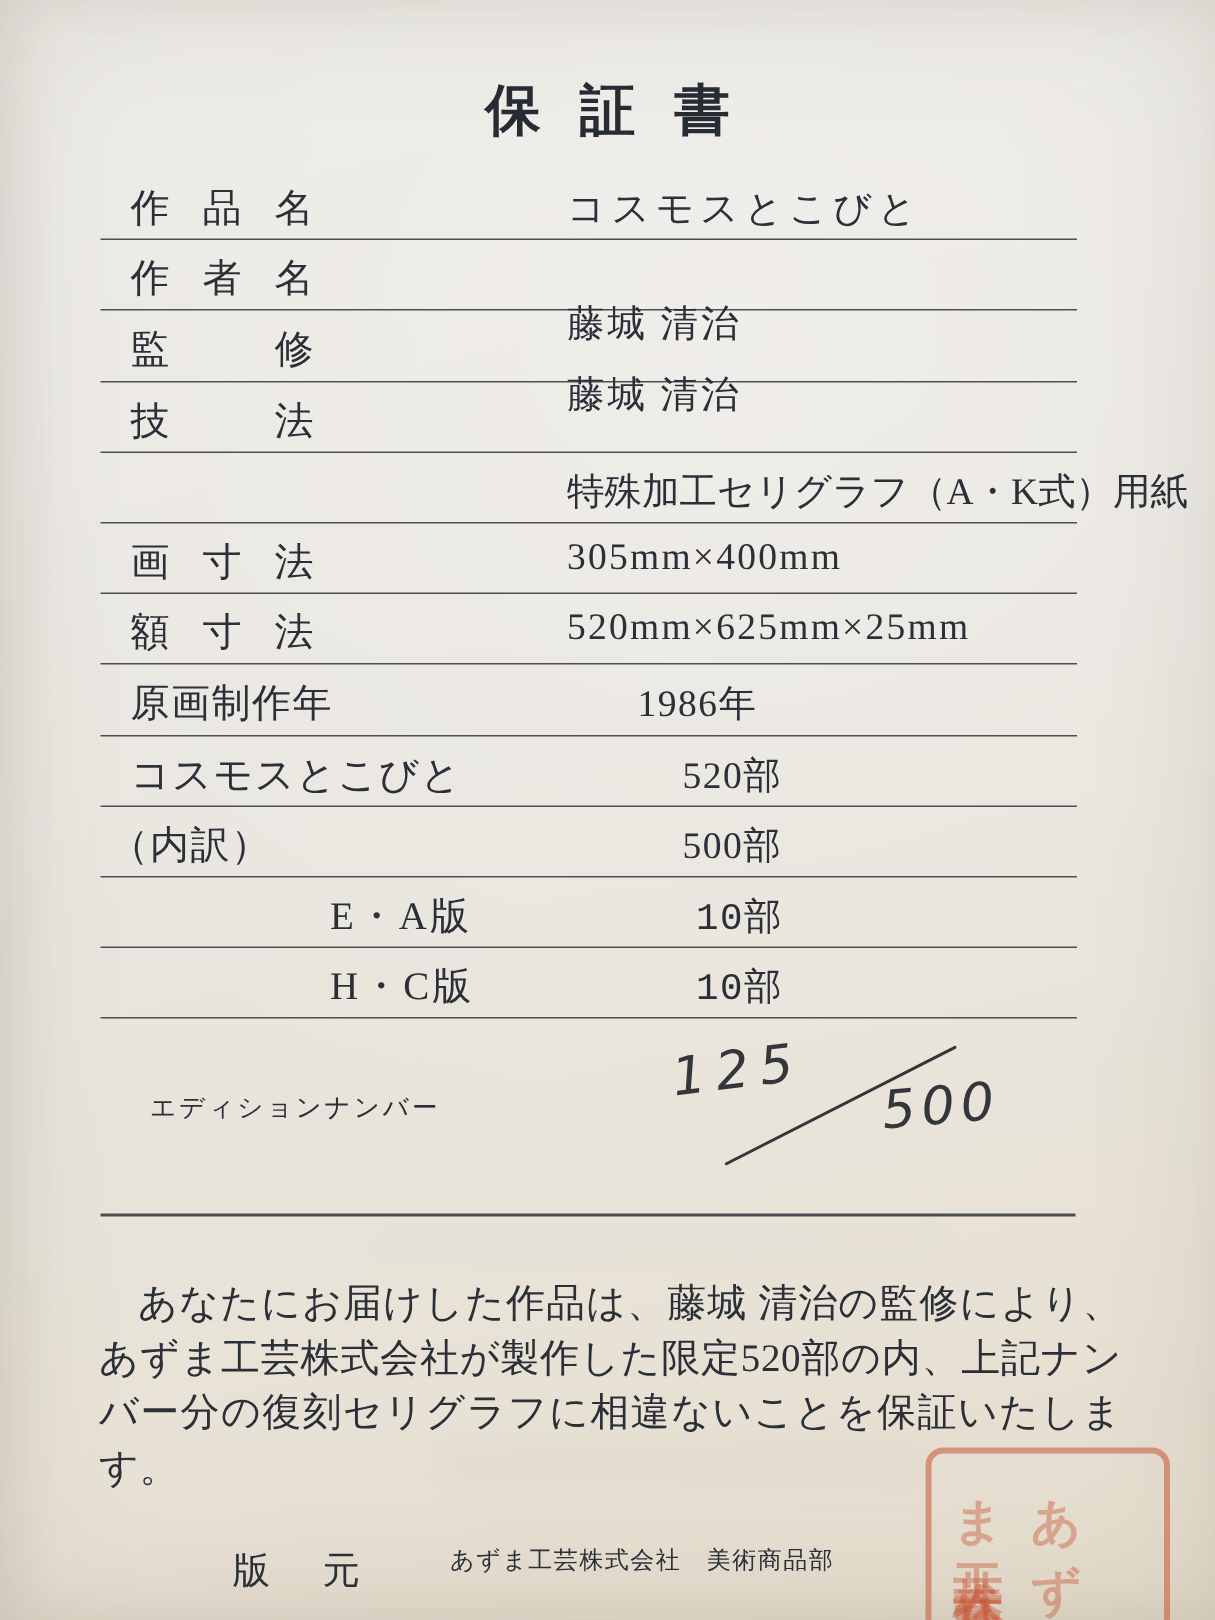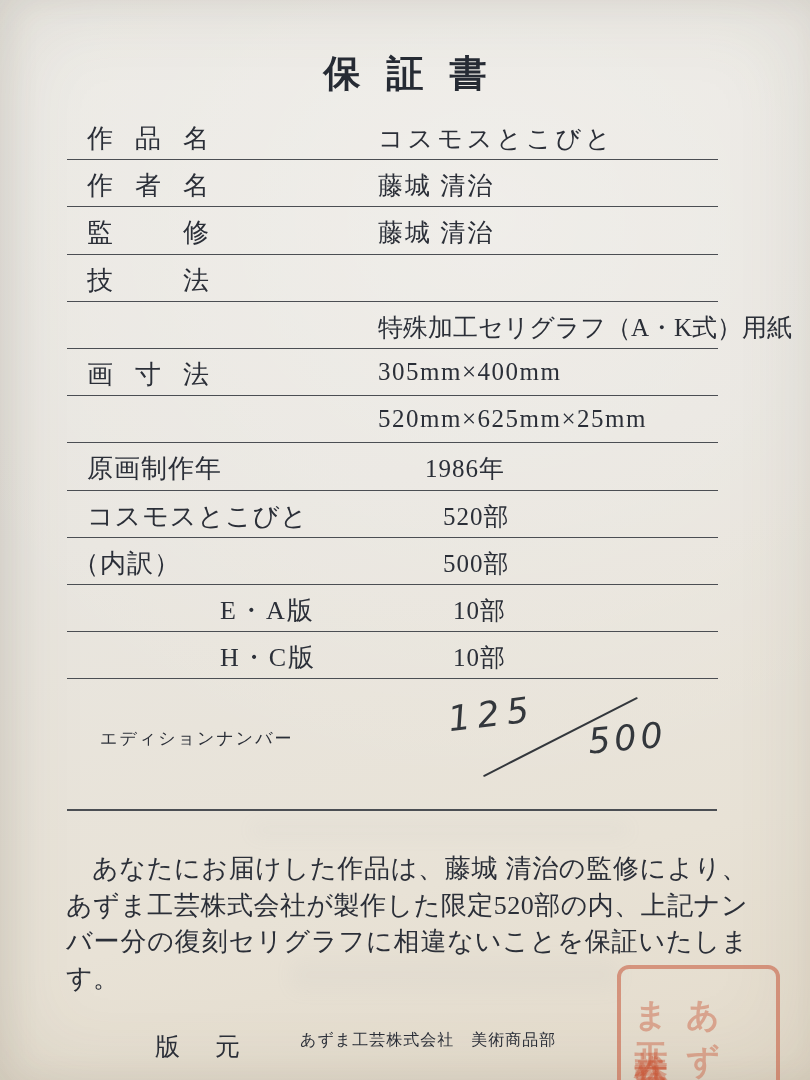--- a/index.html
+++ b/index.html
@@ -21,27 +21,27 @@
 
   .cert-table{position:absolute;left:67px;top:113px;width:651px;}
   .row{position:relative;height:46.2px;border-bottom:1.4px solid #4b4e53;}
   .lbl{position:absolute;left:20px;top:8px;width:122px;font-size:26px;
     text-align:justify;text-align-last:justify;color:#2b2f38;white-space:nowrap;}
   .lbl.plain{text-align:left;text-align-last:auto;width:auto;letter-spacing:1px;}
   .lbl.paren{left:6px;text-align:left;text-align-last:auto;width:auto;letter-spacing:1px;}
   .lbl.indent{left:153px;text-align:left;text-align-last:auto;width:auto;letter-spacing:2px;}
   .val{position:absolute;left:311px;top:9px;font-size:25px;color:#2b2f38;white-space:nowrap;}
   .val.sp3{letter-spacing:4px;}
-  .val.sp2{letter-spacing:2px;}
+  .val.sp2{letter-spacing:2px;margin-top:30px;}
   .val.sp4{letter-spacing:5px;}
   .val.sp05{letter-spacing:0px;}
   .val.sp1{letter-spacing:1.5px;}
   .val.n358{left:358px;letter-spacing:1px;}
-  .val.n370{left:376px;letter-spacing:1px;}
-  .val.n386{left:386px;letter-spacing:1px;}
+  .val.n370{left:388px;letter-spacing:1px;}
+  .val.n386{left:397px;letter-spacing:1px;font-family:Liberation Mono, monospace;}
 
   .edition-label{position:absolute;left:100px;top:727px;font-size:17px;letter-spacing:2px;color:#2b2f38;}
   .hand{font-family:"DejaVu Sans", sans-serif;font-style:italic;color:#33373c;position:absolute;}
   .hand-num{left:448px;top:694px;font-size:35px;letter-spacing:7px;transform:rotate(-7deg);}
   .hand-den{left:588px;top:718px;font-size:35px;letter-spacing:4px;transform:rotate(-5deg);}
   .hand-slash{position:absolute;left:474px;top:736px;width:173px;height:2.2px;background:#33373c;
     transform:rotate(-27deg);border-radius:2px;}
 
   .long-rule{position:absolute;left:67px;top:809px;width:650px;height:1.6px;background:#4b4e53;}
 
@@ -86,20 +86,21 @@
     <span class="lbl">技法</span>
   </div>
   <div class="row">
     <span class="val sp05">特殊加工セリグラフ（A・K式）用紙</span>
   </div>
   <div class="row">
     <span class="lbl">画寸法</span>
     <span class="val sp1">305mm×400mm</span>
   </div>
   <div class="row">
+    <span class="lbl">額寸法</span>
     <span class="val sp1">520mm×625mm×25mm</span>
   </div>
   <div class="row">
     <span class="lbl plain">原画制作年</span>
     <span class="val n358">1986年</span>
   </div>
   <div class="row">
     <span class="lbl plain">コスモスとこびと</span>
     <span class="val n370">520部</span>
   </div>

